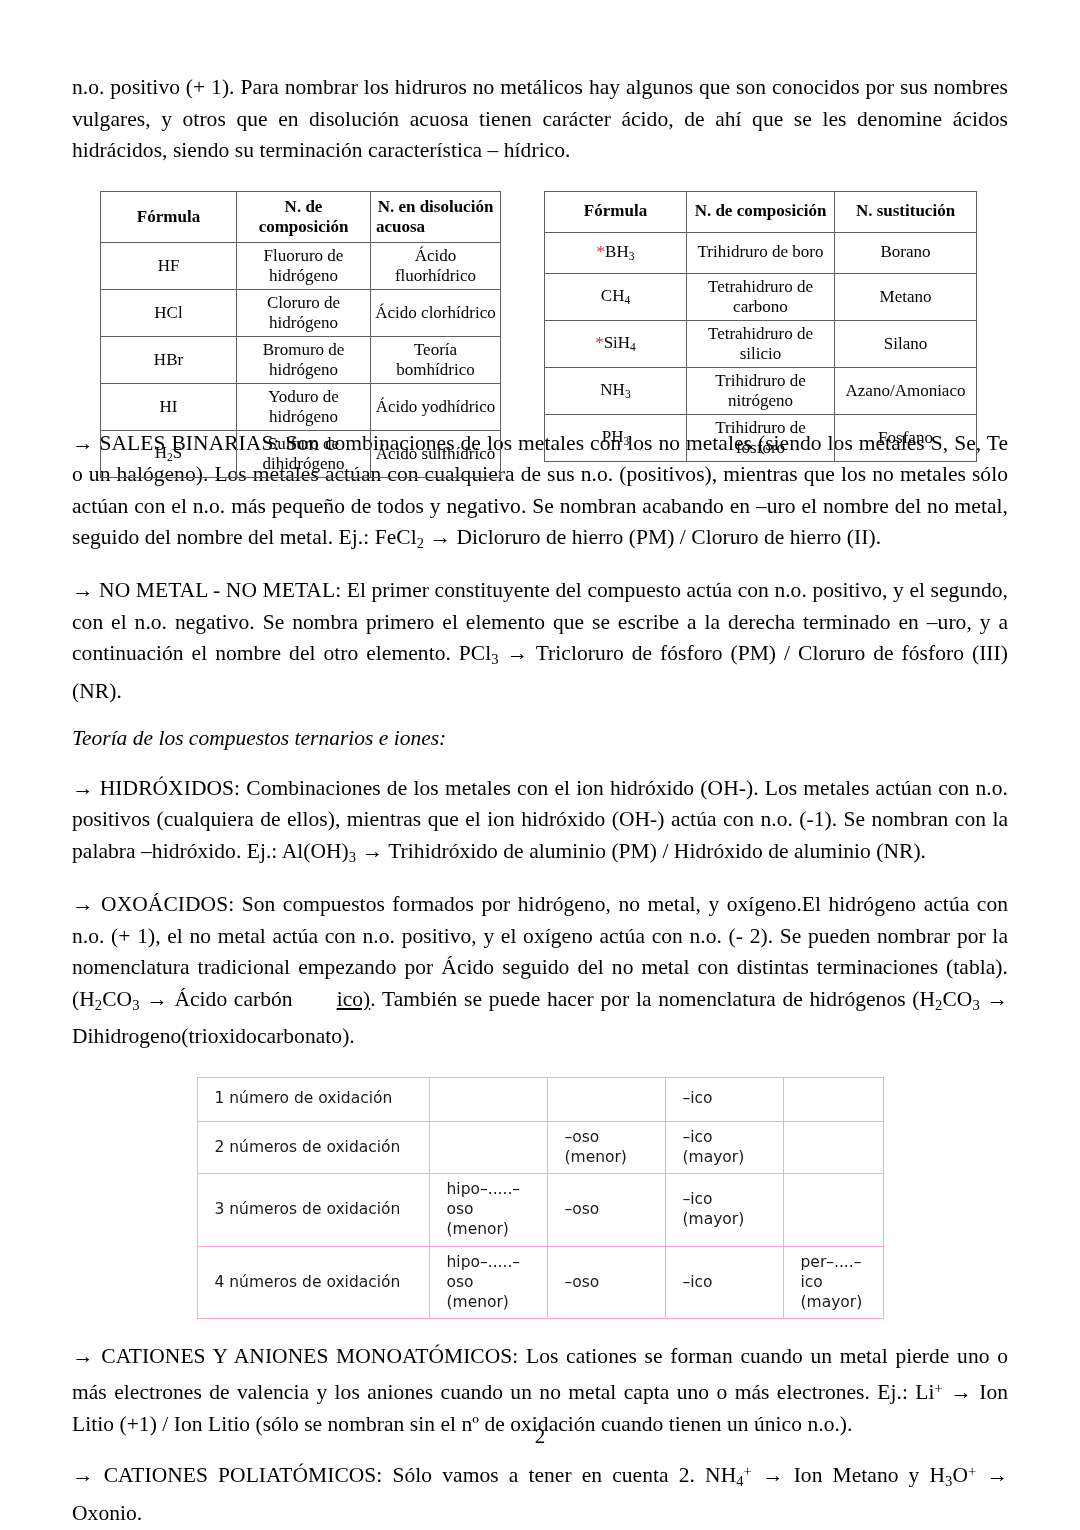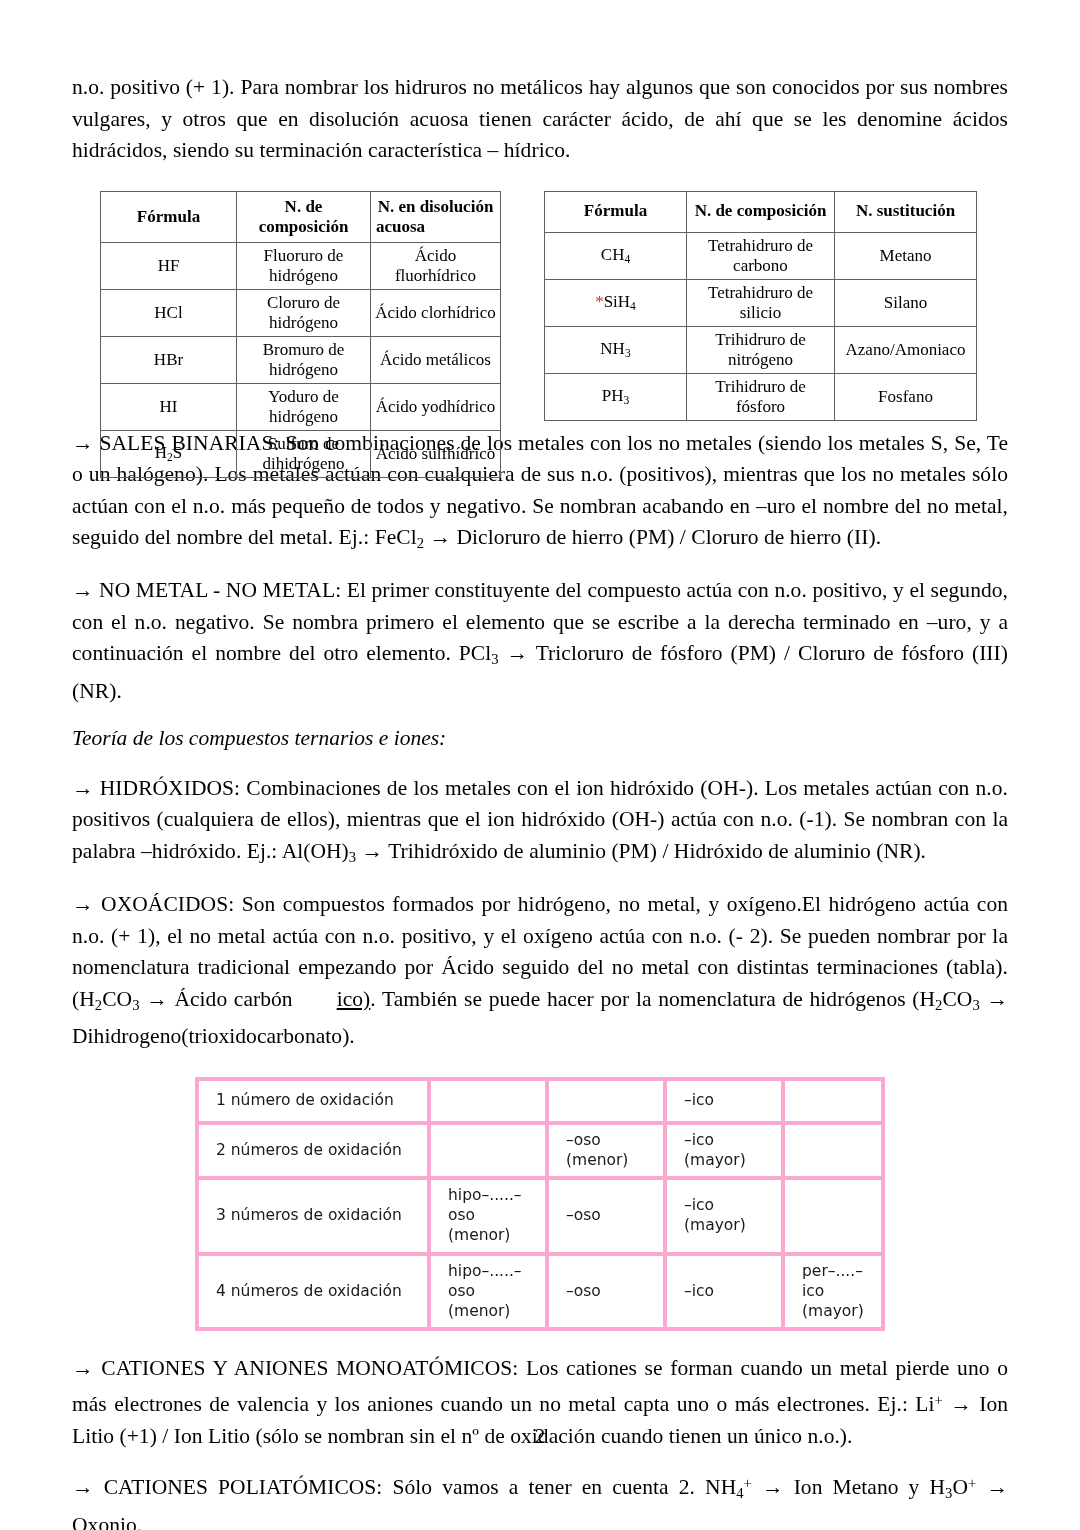--- a/index.html
+++ b/index.html
@@ -117,21 +117,21 @@
   table.ox {
     border-collapse: collapse;
     table-layout: fixed;
     width: 686px;
     font-family: "DejaVu Sans", "Liberation Sans", sans-serif;
     font-size: 15.5px;
     line-height: 1.28;
     color: #1a1a1a;
   }
   table.ox td {
-    border: 4px solid #f9a8d4;
+    border: 1px solid #f9a8d4;
     vertical-align: middle;
     padding: 6px 17px;
     text-align: left;
   }
   table.ox col.o1 { width: 232px; }
   table.ox col.o2 { width: 118px; }
   table.ox col.o3 { width: 118px; }
   table.ox col.o4 { width: 118px; }
   table.ox col.o5 { width: 100px; }
   table.ox tr { height: 44px; }
@@ -177,21 +177,21 @@
             <td>Ácido fluorhídrico</td>
           </tr>
           <tr>
             <td>HCl</td>
             <td>Cloruro de hidrógeno</td>
             <td>Ácido clorhídrico</td>
           </tr>
           <tr>
             <td>HBr</td>
             <td>Bromuro de hidrógeno</td>
-            <td>Ácido metálicos</td>
+            <td>Teoría bomhídrico</td>
           </tr>
           <tr>
             <td>HI</td>
             <td>Yoduro de hidrógeno</td>
             <td>Ácido yodhídrico</td>
           </tr>
           <tr>
             <td><span>H</span><sub>2</sub><span>S</span></td>
             <td>Sulfuro de dihidrógeno</td>
             <td>Ácido sulfhídrico</td>
@@ -206,20 +206,25 @@
             <col class="c3">
           </colgroup>
         <thead>
           <tr>
             <th>Fórmula</th>
             <th>N. de composición</th>
             <th>N. sustitución</th>
           </tr>
         </thead>
         <tbody>
+          <tr>
+            <td><span class="ast">*</span><span>BH</span><sub>3</sub></td>
+            <td>Trihidruro de boro</td>
+            <td>Borano</td>
+          </tr>
           <tr>
             <td><span class="ast"></span><span>CH</span><sub>4</sub></td>
             <td>Tetrahidruro de carbono</td>
             <td>Metano</td>
           </tr>
           <tr>
             <td><span class="ast">*</span><span>SiH</span><sub>4</sub></td>
             <td>Tetrahidruro de silicio</td>
             <td>Silano</td>
           </tr>

